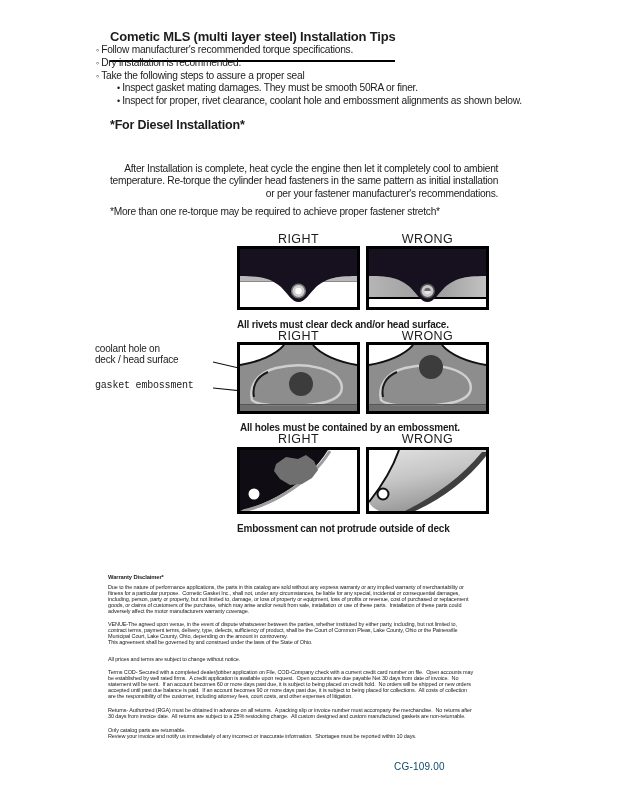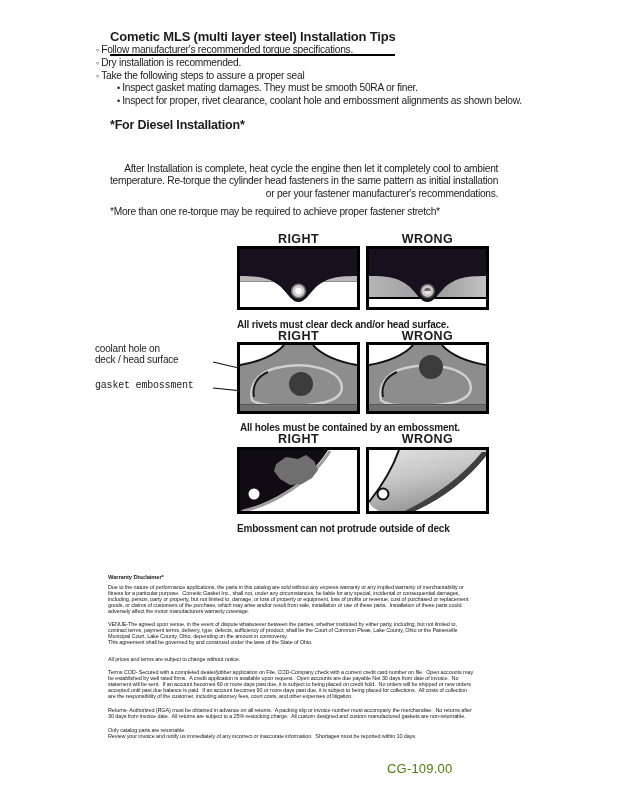--- a/index.html
+++ b/index.html
@@ -2,39 +2,39 @@
 <html><head>
 <meta charset="utf-8">
 <style>
   html,body{margin:0;padding:0;background:#fff;}
   #page{position:relative;width:618px;height:800px;background:#fff;overflow:hidden;
         font-family:"Liberation Sans","DejaVu Sans",sans-serif;color:#1c1c1c;}
   .abs{position:absolute;}
   .nw{white-space:pre;}
   
   .title{left:110px;top:29px;font-size:13px;font-weight:bold;letter-spacing:-0.2px;
-         border-bottom:2px solid #000;padding-bottom:10px;}
+         border-bottom:2px solid #000;padding-bottom:16px;}
   
   .bullets{left:96px;top:44px;font-size:10.2px;letter-spacing:-0.25px;line-height:12.8px;}
   .b::before{content:"◦ ";font-size:9px;}
   .sb{margin-left:21px;}
   .sb::before{content:"• ";font-size:9px;}
   
   .h2{left:110px;top:118px;font-size:12.5px;font-weight:bold;letter-spacing:-0.2px;}
   .para{font-size:10.2px;letter-spacing:-0.25px;line-height:12.4px;}
   
-  .dlabel{width:123px;text-align:center;font-size:12.5px;font-weight:700;letter-spacing:0.4px;}
+  .dlabel{width:123px;text-align:center;font-size:12.5px;font-weight:400;letter-spacing:0.4px;}
   .cap{font-size:10px;font-weight:bold;letter-spacing:-0.2px;line-height:11.5px;margin-top:8px;}
   .dbox{border:3px solid #000;background:#fff;}
   .dbox svg{display:block;}
   .callout{font-size:10px;letter-spacing:-0.2px;line-height:10.8px;text-align:left;width:117px;}
   
   .fine{font-size:5.5px;letter-spacing:-0.12px;line-height:6px;color:#222;}
   .fineh{font-weight:bold;font-size:5.8px;}
-  .footer{font-size:13px;letter-spacing:0.2px;color:#4d7c0f;}
+  .footer{font-size:10px;letter-spacing:0.2px;color:#0c4a6e;margin-left:7px;}
 </style>
 </head>
 <body>
 
 <div id="page">
 
   <div class="abs title">Cometic MLS (multi layer steel) Installation Tips</div>
 
   <div class="abs bullets">
     <div class="b">Follow manufacturer's recommended torque specifications.</div>

